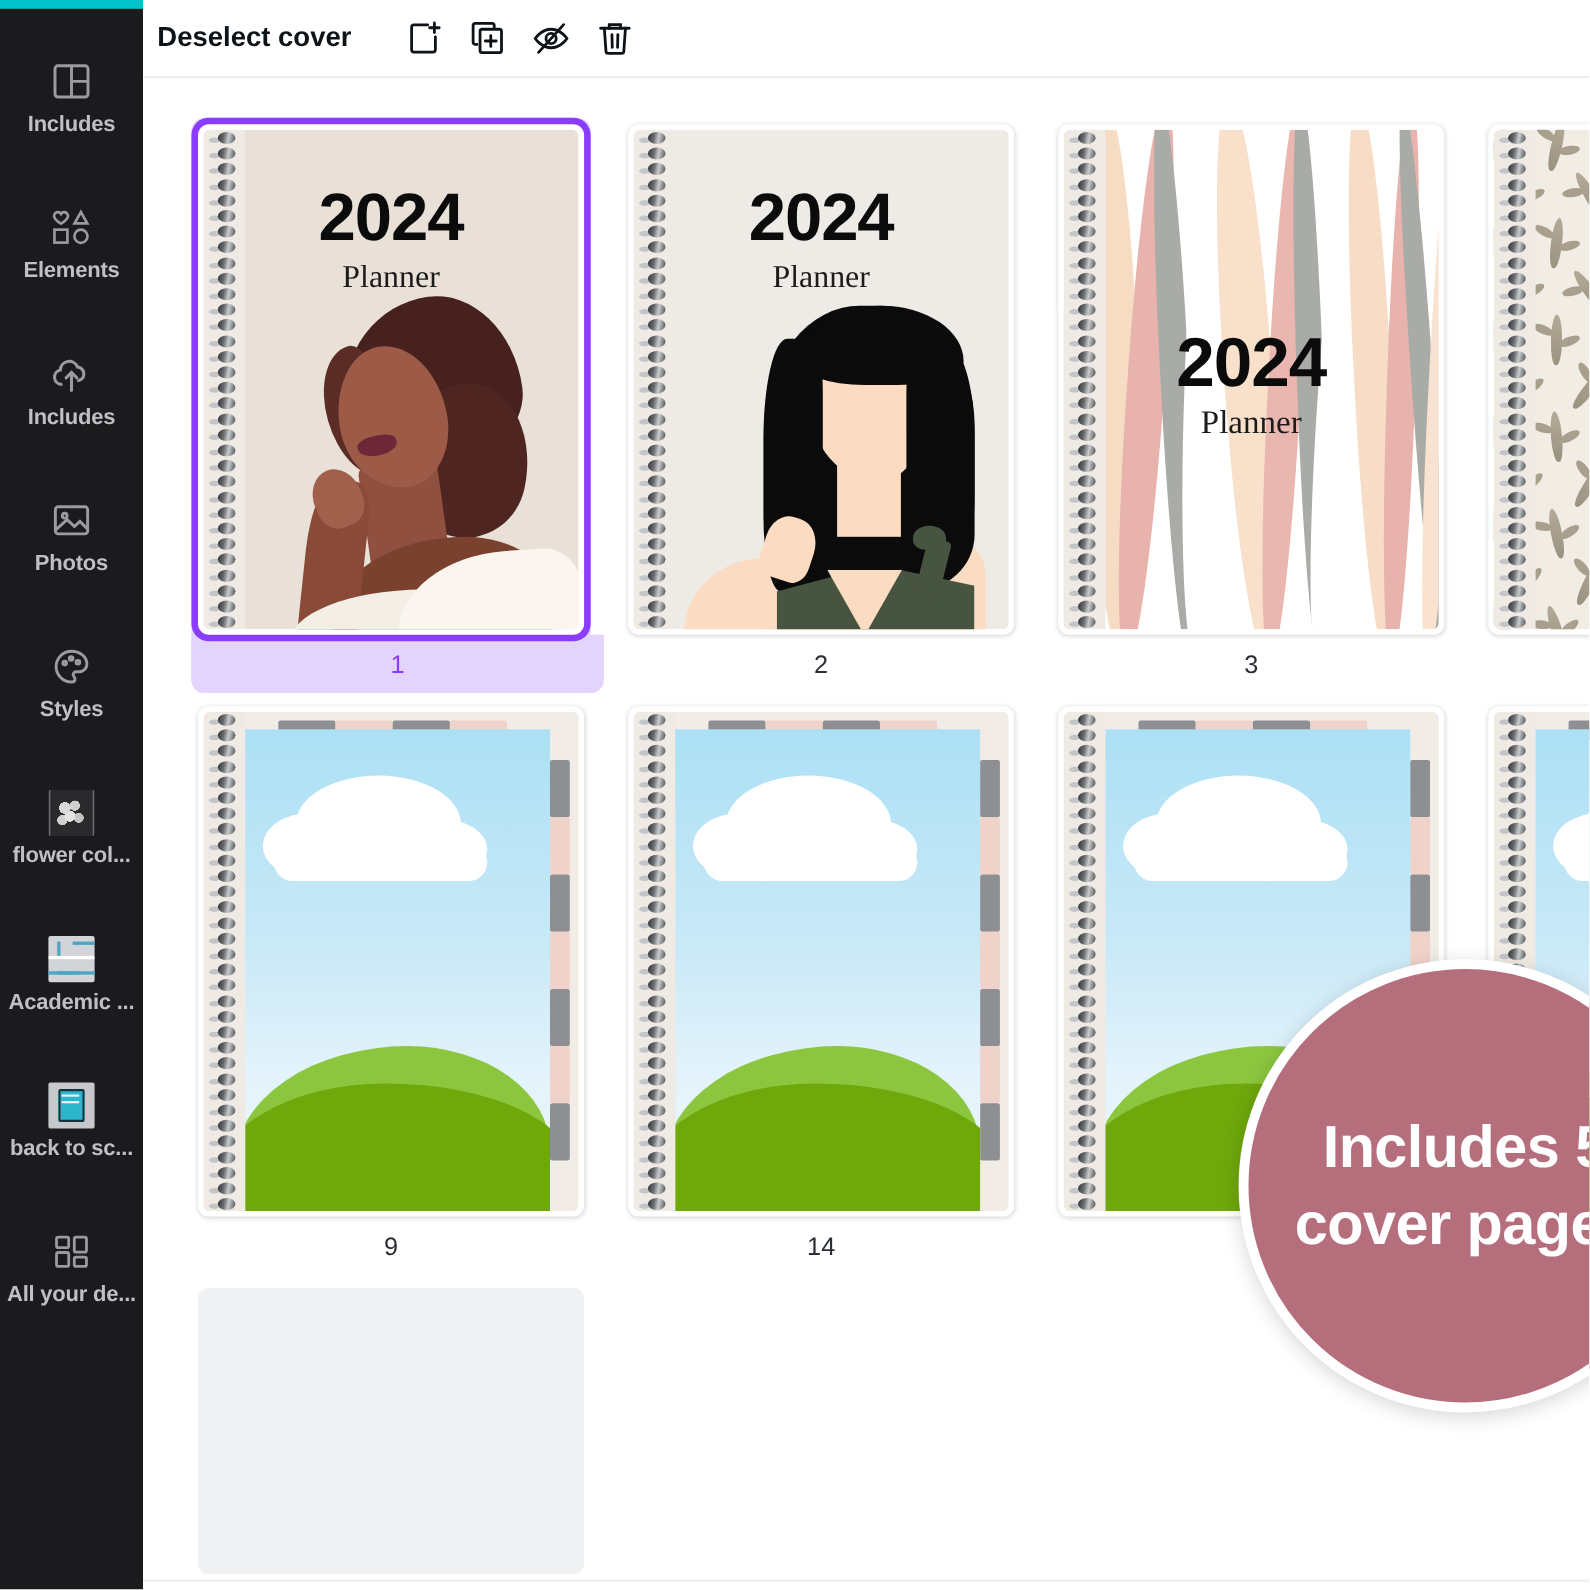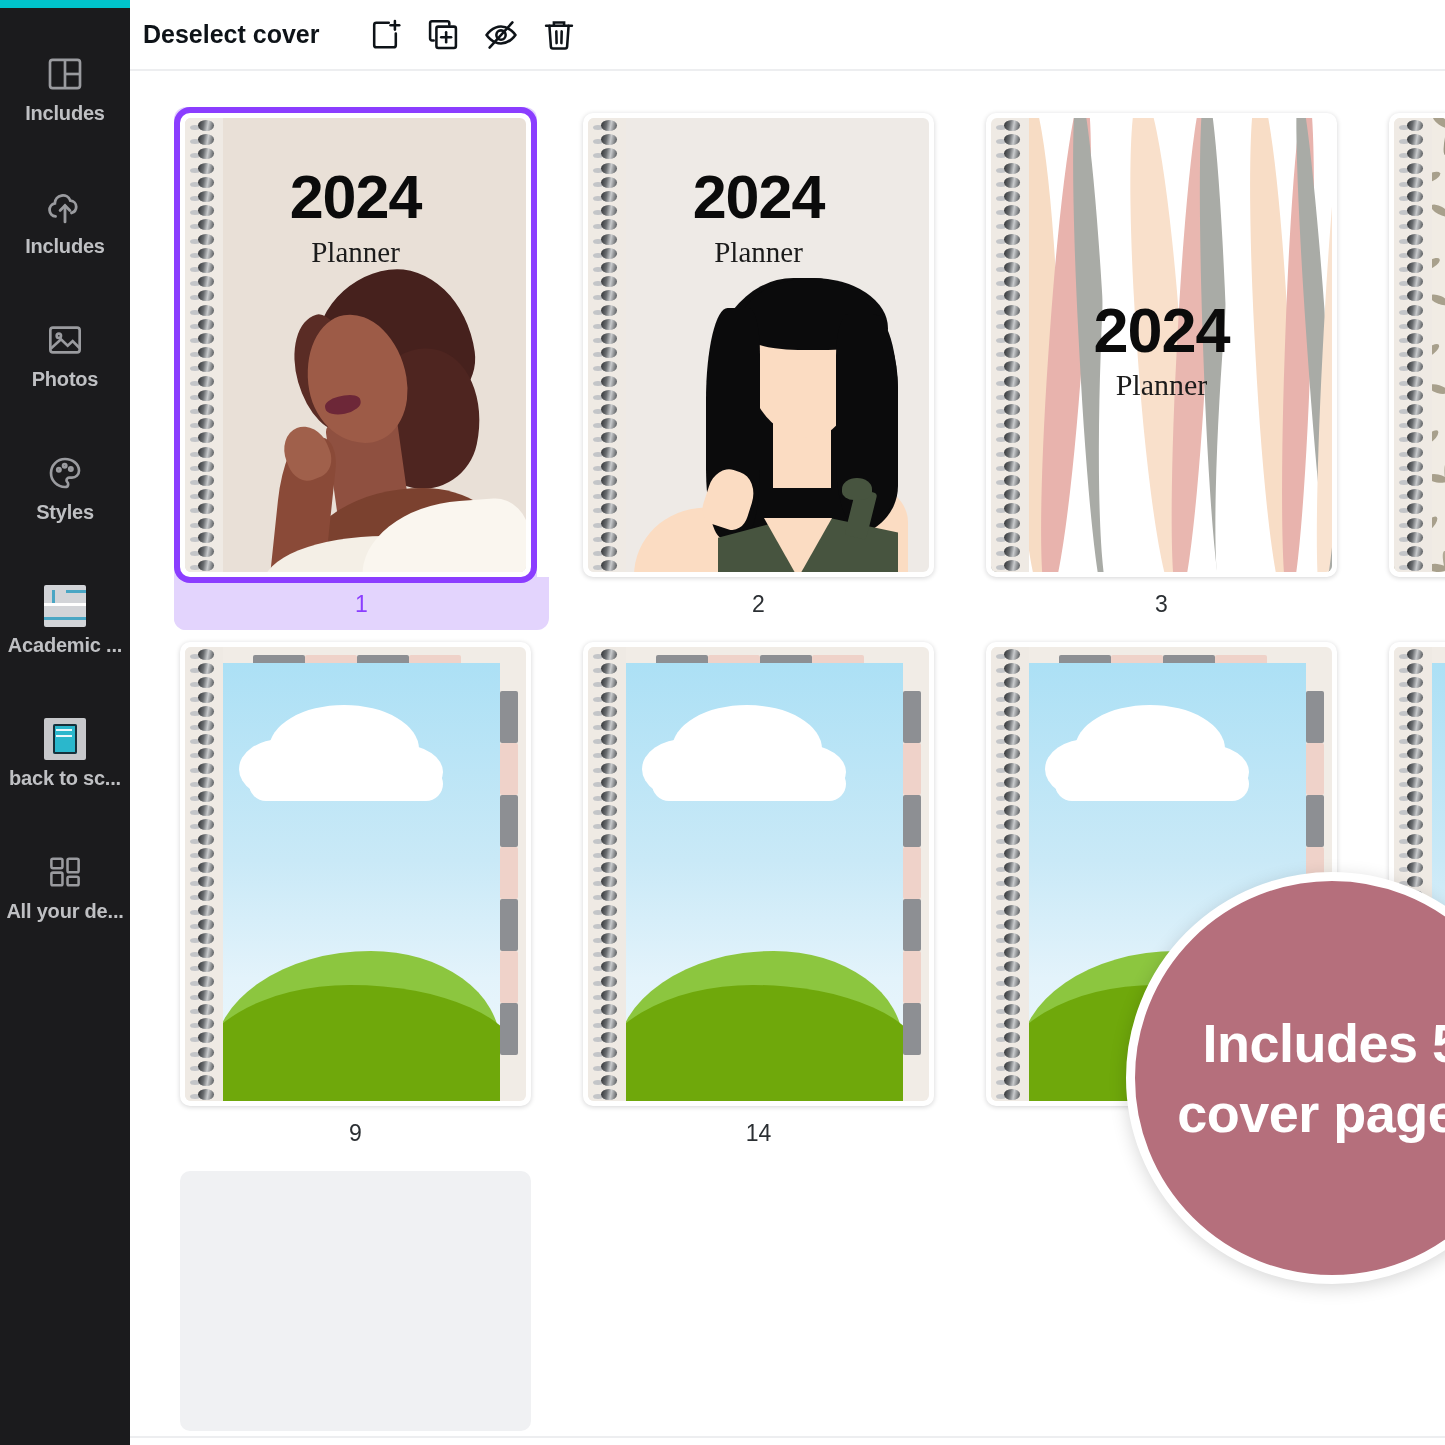--- a/index.html
+++ b/index.html
@@ -115,21 +115,21 @@
     display: flex; align-items: center; justify-content: center;
     cursor: pointer;
   }
   .tool-icon svg { display:block; }
 
   
   .grid {
     position: relative;
     padding: 36px 0 0 44px;
   }
-  .row { display: flex; gap: 12px; }
+  .row { display: flex; gap: 0; }
   .cell {
     width: 391px;
     flex: 0 0 391px;
     padding: 0;
   }
   .page-wrap {
     width: 363px;
     border-radius: 12px;
     padding: 6px;
     position: relative;
@@ -416,20 +416,31 @@
         <span class="side-icon">
           <svg width="40" height="40" viewBox="0 0 24 24" fill="none" stroke="#9a9b9f" stroke-width="1.6">
             <rect x="3" y="3.5" width="18" height="17" rx="1.6"></rect>
             <line x1="12" y1="3.5" x2="12" y2="20.5"></line>
             <line x1="12" y1="12" x2="21" y2="12"></line>
           </svg>
         </span>
         <span class="side-label">Includes</span>
       </div>
 
+      <div class="side-item">
+        <span class="side-icon">
+          <svg width="42" height="42" viewBox="0 0 26 26" fill="none" stroke="#9a9b9f" stroke-width="1.5">
+            <path d="M3.2 6.4c0-1.3 1-2.2 2.2-2.2 .9 0 1.4 .5 1.7 1 .3-.5 .8-1 1.7-1 1.2 0 2.2 .9 2.2 2.2 0 2-3.9 4.3-3.9 4.3S3.2 8.4 3.2 6.4z"></path>
+            <path d="M18.3 4.2 L21.9 10.6 L14.7 10.6 Z"></path>
+            <rect x="3.4" y="14.1" width="7.3" height="7.3"></rect>
+            <circle cx="18.3" cy="17.8" r="3.7"></circle>
+          </svg>
+        </span>
+        <span class="side-label">Elements</span>
+      </div>
 
       <div class="side-item">
         <span class="side-icon">
           <svg width="42" height="42" viewBox="0 0 24 24" fill="none" stroke="#9a9b9f" stroke-width="1.6" stroke-linecap="round">
             <path d="M6.6 17.4a3.8 3.8 0 0 1-.4-7.5 4.6 4.6 0 0 1 8.9-1.5 3.5 3.5 0 0 1 3.3 3.5 3.6 3.6 0 0 1-2.7 3.5"></path>
             <line x1="12" y1="20.5" x2="12" y2="11.4"></line>
             <polyline points="9.2,14 12,11.2 14.8,14"></polyline>
           </svg>
         </span>
         <span class="side-label">Includes</span>
@@ -453,20 +464,26 @@
             <path d="M12 3.6A8.4 8.4 0 0 0 12 20.4c1.2 0 1.9-.8 1.9-1.7 0-.5-.2-.9-.5-1.2-.3-.3-.5-.7-.5-1.1 0-.9.8-1.6 1.7-1.6h1.6a4.2 4.2 0 0 0 4.2-4.2c0-3.9-3.8-7-8.4-7z"></path>
             <circle cx="8.3" cy="10.1" r="1"></circle>
             <circle cx="11.8" cy="7.6" r="1"></circle>
             <circle cx="15.5" cy="9.6" r="1"></circle>
           </svg>
         </span>
         <span class="side-label">Styles</span>
       </div>
 
 
+      <div class="side-item">
+        <span class="side-icon">
+          <span class="thumb-icon thumb-flower"></span>
+        </span>
+        <span class="side-label">flower col...</span>
+      </div>
 
       <div class="side-item">
         <span class="side-icon">
           <span class="thumb-icon thumb-academic"></span>
         </span>
         <span class="side-label">Academic ...</span>
       </div>
 
       <div class="side-item">
         <span class="side-icon">

